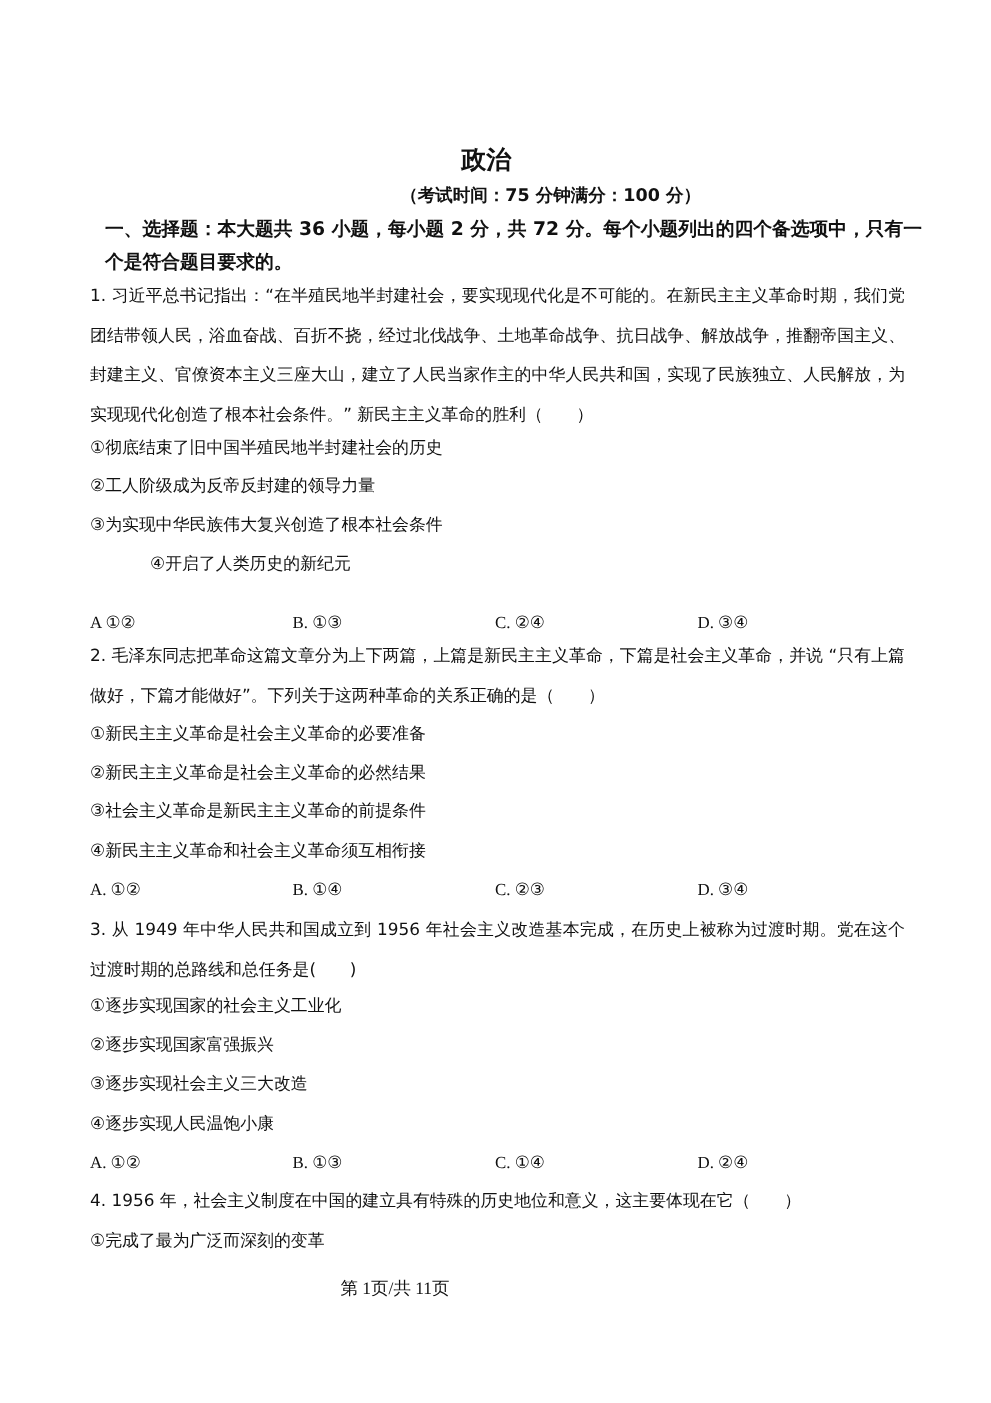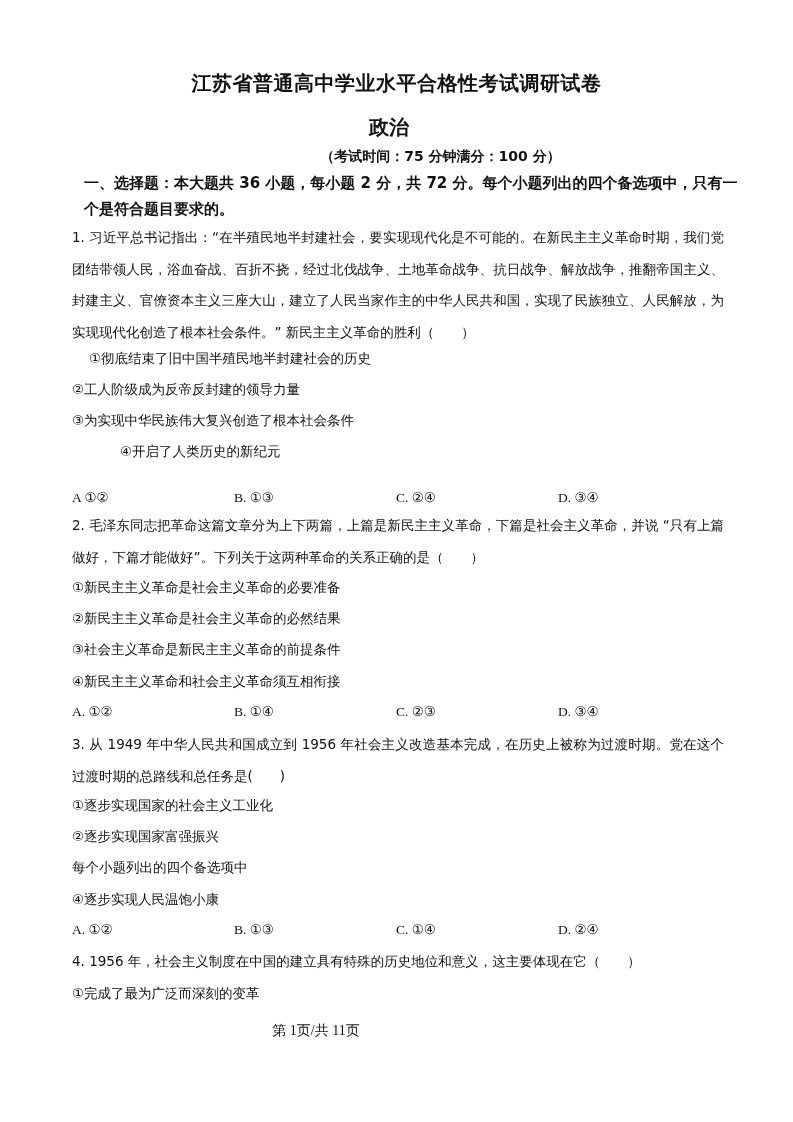--- a/index.html
+++ b/index.html
@@ -40,29 +40,28 @@
   .footer {
     position: absolute; left: 0; width: 632px; top: 1022px; text-align: center;
     font-family: "Liberation Serif", "DejaVu Serif", serif; font-size: 14px;
   }
 </style>
 </head>
 <body>
 
 <div class="page">
 
-  <div class="title">江苏省普通高中学业水平合格性考试调研试卷</div>
   <div class="subject">政治</div>
   <div class="exam-info">（考试时间：75 分钟满分：100 分）</div>
 
   <div class="section-header">一、选择题：本大题共 36 小题，每小题 2 分，共 72 分。每个小题列出的四个备选项中，只有一个是符合题目要求的。</div>
 
   <div>
     <div class="stem-block" style="top:222px;">1. 习近平总书记指出：“在半殖民地半封建社会，要实现现代化是不可能的。在新民主主义革命时期，我们党团结带领人民，浴血奋战、百折不挠，经过北伐战争、土地革命战争、抗日战争、解放战争，推翻帝国主义、封建主义、官僚资本主义三座大山，建立了人民当家作主的中华人民共和国，实现了民族独立、人民解放，为实现现代化创造了根本社会条件。” 新民主主义革命的胜利（　　）</div>
-    <div class="line" style="top:348px;margin-left:17px;">①彻底结束了旧中国半殖民地半封建社会的历史</div>
+    <div class="line" style="top:348px;">①彻底结束了旧中国半殖民地半封建社会的历史</div>
     <div class="line" style="top:379px;">②工人阶级成为反帝反封建的领导力量</div>
     <div class="line" style="top:410px;">③为实现中华民族伟大复兴创造了根本社会条件</div>
     <div class="line" style="top:441px;margin-left:48px;">④开启了人类历史的新纪元</div>
     <div class="choices" style="top:478px;margin-top:10px;">
       <span class="choice a">A ①②</span>
       <span class="choice b">B. ①③</span>
       <span class="choice c">C. ②④</span>
       <span class="choice d">D. ③④</span>
     </div>
   </div>
@@ -78,21 +77,21 @@
       <span class="choice b">B. ①④</span>
       <span class="choice c">C. ②③</span>
       <span class="choice d">D. ③④</span>
     </div>
   </div>
 
   <div>
     <div class="stem-block" style="top:729px;">3. 从 1949 年中华人民共和国成立到 1956 年社会主义改造基本完成，在历史上被称为过渡时期。党在这个过渡时期的总路线和总任务是(　　)</div>
     <div class="line" style="top:795px;">①逐步实现国家的社会主义工业化</div>
     <div class="line" style="top:826px;">②逐步实现国家富强振兴</div>
-    <div class="line" style="top:857px;">每个小题列出的四个备选项中</div>
+    <div class="line" style="top:857px;">③逐步实现社会主义三大改造</div>
     <div class="line" style="top:889px;">④逐步实现人民温饱小康</div>
     <div class="choices" style="top:920px;">
       <span class="choice a">A. ①②</span>
       <span class="choice b">B. ①③</span>
       <span class="choice c">C. ①④</span>
       <span class="choice d">D. ②④</span>
     </div>
   </div>
 
   <div>

